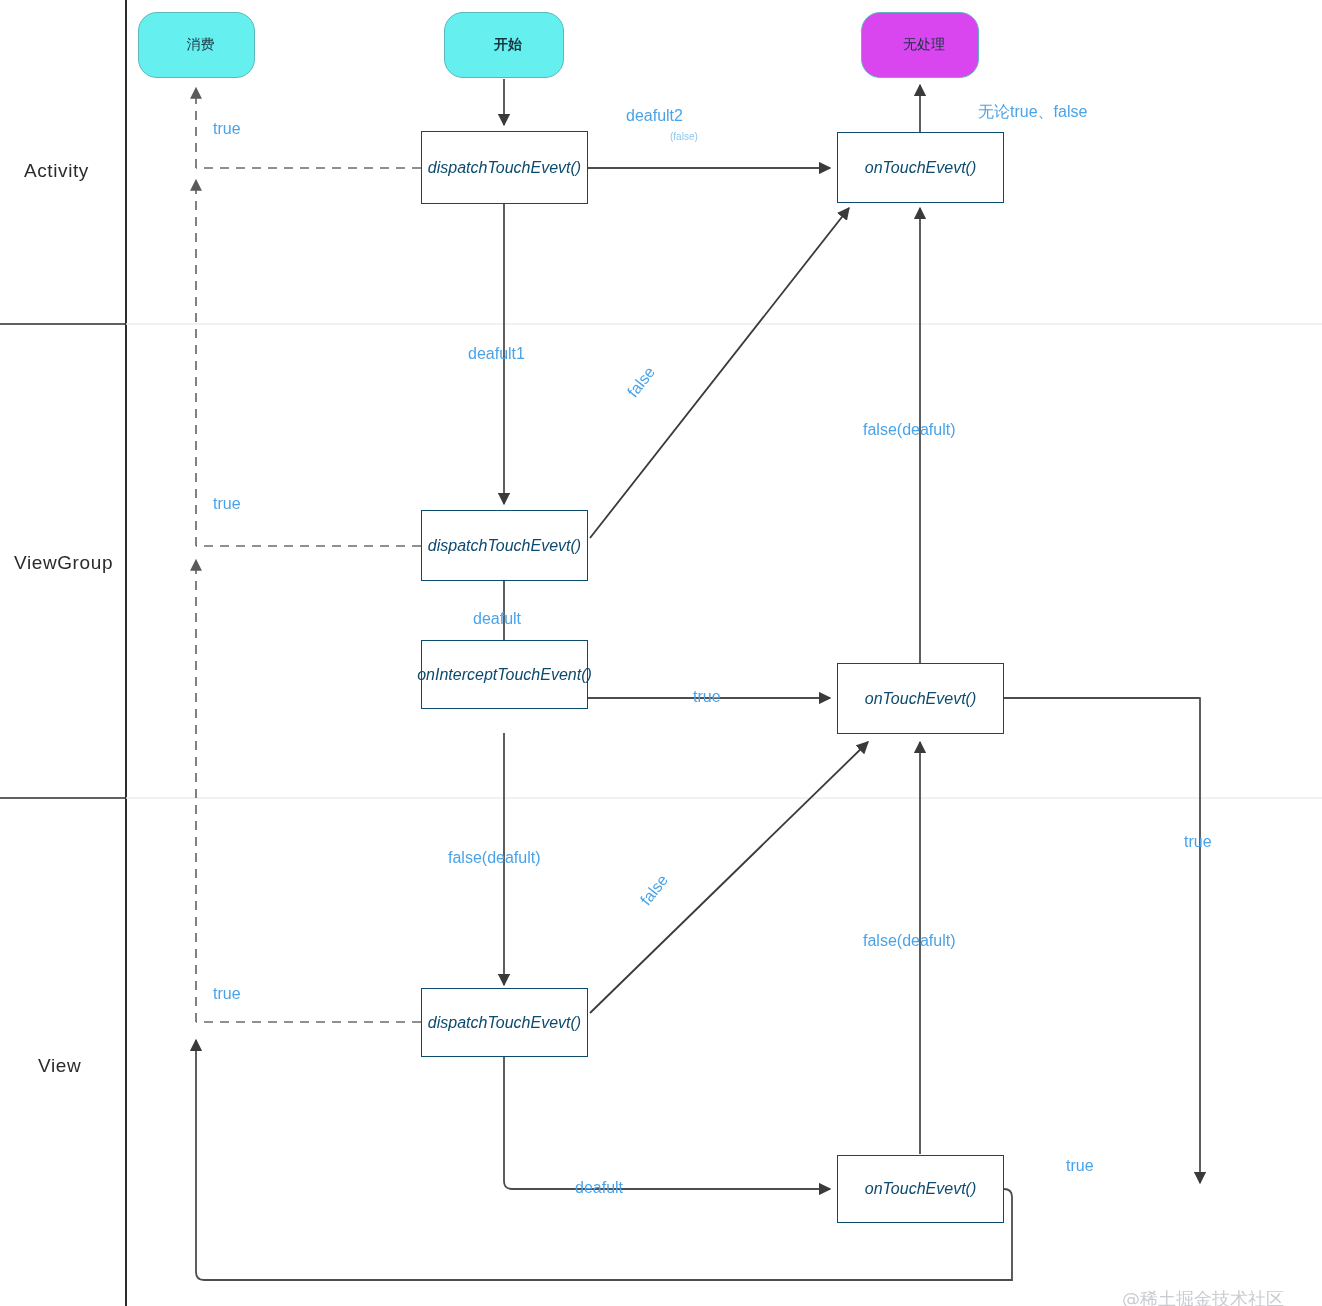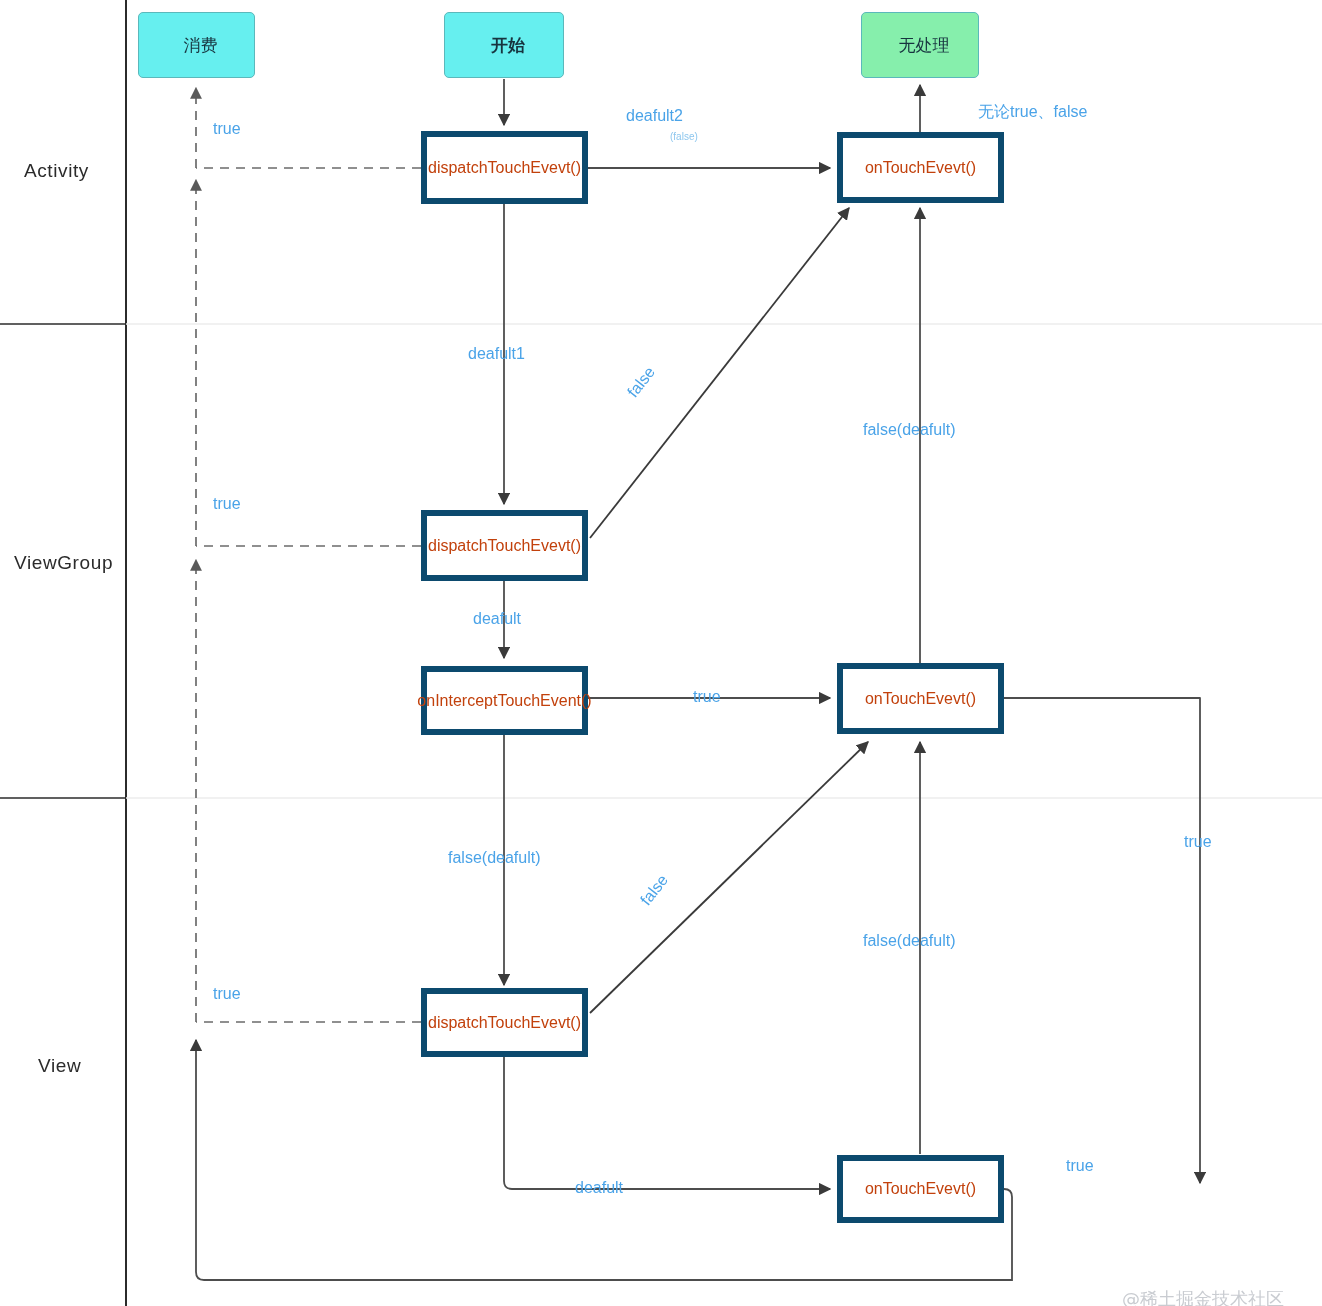--- a/index.html
+++ b/index.html
@@ -35,28 +35,29 @@
   .node {
     position: absolute;
     box-sizing: border-box;
     display: flex;
     align-items: center;
     justify-content: center;
     text-align: center;
   }
   .node.process {
     background: #ffffff;
-    border: 6px solid #0c4a6e;
+    border: 1px solid #0c4a6e;
     font-size: 16px;
-    color: #c2410c;
+    color: #0c4a6e;
+    font-style: italic;
   }
   .node.terminal {
     border: 1px solid #5bb8bb;
-    border-radius: 5px;
-    font-size: 17px;
+    border-radius: 19px;
+    font-size: 14px;
     color: #17343f;
     padding-left: 8px;
   }
   .edge-label {
     position: absolute;
     font-size: 16px;
     color: #4aa3e8;
     white-space: nowrap;
     font-family: "Liberation Sans", sans-serif;
   }
@@ -173,27 +174,27 @@
       <path d="M 1004 1189 Q 1012 1189 1012 1197 L 1012 1280 L 204 1280 Q 196 1280 196 1272 L 196 1040" stroke="#4d4d4d" stroke-width="1.8" fill="none" marker-end="url(#arrowSolid)"></path>
     </g>
   </svg>
 
   <div class="swim-label" style="left:24px; top:160px;">Activity</div>
   <div class="swim-label" style="left:14px; top:552px;">ViewGroup</div>
   <div class="swim-label" style="left:38px; top:1055px;">View</div>
 
   <div class="node terminal" style="left:138px; top:12px; width:117px; height:66px; background:#66efef;">消费</div>
   <div class="node terminal" style="left:444px; top:12px; width:120px; height:66px; background:#66efef;font-weight:bold;">开始</div>
-  <div class="node terminal" style="left:861px; top:12px; width:118px; height:66px; background:#86efac;">无处理</div>
+  <div class="node terminal" style="left:861px; top:12px; width:118px; height:66px; background:#d946ef;">无处理</div>
 
   <div class="node process" style="left:421px; top:131px; width:167px; height:73px;">dispatchTouchEvevt()</div>
   <div class="node process" style="left:837px; top:132px; width:167px; height:71px;">onTouchEvevt()</div>
 
   <div class="node process" style="left:421px; top:510px; width:167px; height:71px;">dispatchTouchEvevt()</div>
-  <div class="node process" style="left:421px; top:666px; width:167px; height:69px;">onInterceptTouchEvent()</div>
+  <div class="node process" style="left:421px; top:640px; width:167px; height:69px;">onInterceptTouchEvent()</div>
   <div class="node process" style="left:837px; top:663px; width:167px; height:71px;">onTouchEvevt()</div>
 
   <div class="node process" style="left:421px; top:988px; width:167px; height:69px;">dispatchTouchEvevt()</div>
   <div class="node process" style="left:837px; top:1155px; width:167px; height:68px;">onTouchEvevt()</div>
 
   <div class="edge-label" style="left:213px; top:120px;">true</div>
 
   <div class="edge-label" style="left:626px; top:107px;">deafult2</div>
   <div class="edge-label small pale" style="left:670px; top:131px;">(false)</div>
 

